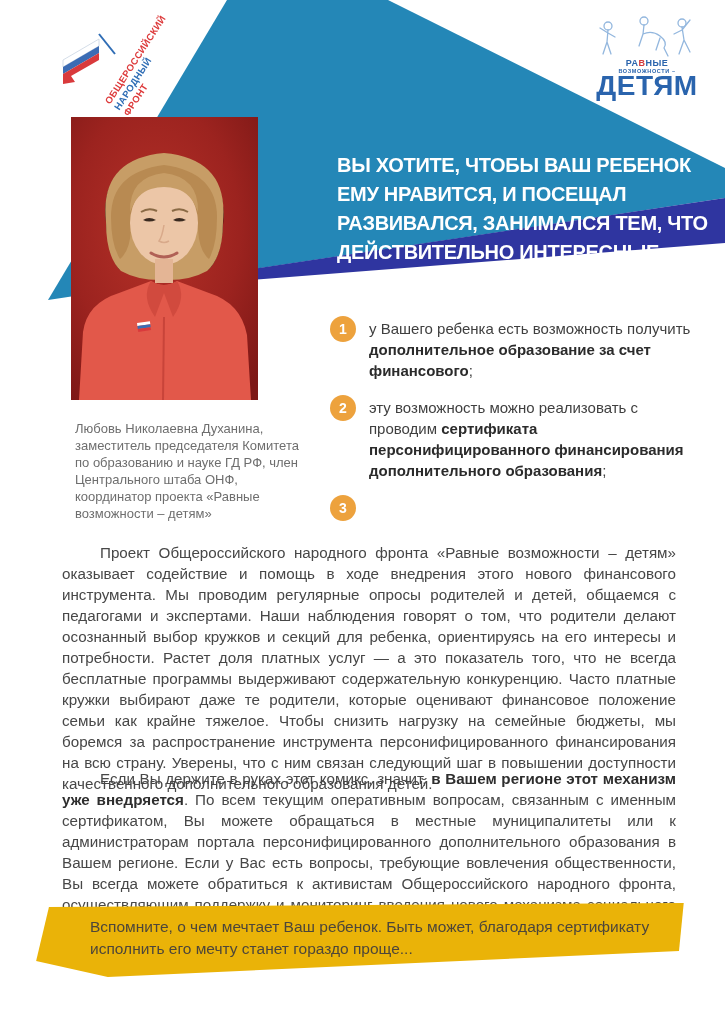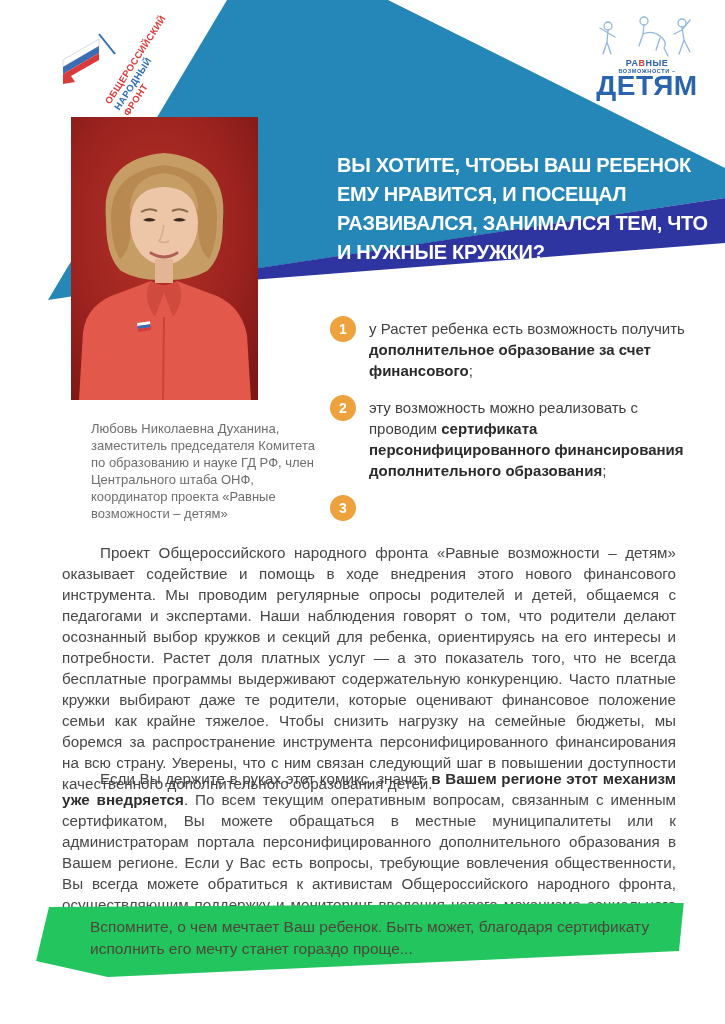--- a/index.html
+++ b/index.html
@@ -35,21 +35,21 @@
     position:absolute;left:337px;top:106px;width:372px;
     color:#ffffff;font-weight:bold;font-size:20px;line-height:29px;
     letter-spacing:-0.3px;text-transform:uppercase;margin-top:45px;
   }
 
   
   .photo{position:absolute;left:71px;top:117px;width:187px;height:283px;}
 
   .caption{
     position:absolute;left:75px;top:420px;width:238px;
-    color:#6e6e6e;font-size:13px;line-height:17px;margin-left:16px;
+    color:#6e6e6e;font-size:13px;line-height:17px;
   }
 
   .know-heading{
     position:absolute;left:337px;top:281px;width:360px;
     color:#1d1d2b;font-weight:bold;font-size:16.5px;
   }
 
   .know-list{position:absolute;left:330px;top:316px;width:368px;}
   .know-item{display:flex;align-items:flex-start;margin-bottom:14px;}
   .num-circle{
@@ -64,21 +64,21 @@
     position:absolute;left:62px;width:614px;
     color:#474747;font-size:15.2px;line-height:21px;text-align:justify;
     text-indent:38px;
   }
   .p1{top:542px;}
   .p2{top:768px;}
   .body-par b{color:#2e2e2e;}
 
   .banner{
     position:absolute;left:28px;top:898px;width:676px;height:88px;
-    background:#22c55e;
+    background:#eab308;
     clip-path:polygon(3.1% 10.2%, 97% 5.7%, 96.3% 60.2%, 11.8% 89.8%, 1.2% 71.6%);
   }
   .banner-text{
     position:absolute;left:62px;top:18px;width:596px;
     color:#4d463a;font-size:15.5px;line-height:22px;
   }
 </style>
 </head>
 <body>
 
@@ -114,20 +114,21 @@
     </svg>
     <div class="rvd-w1"><span>РА</span><span class="red">В</span><span>НЫЕ</span></div>
     <div class="rvd-w2">ВОЗМОЖНОСТИ –</div>
     <div class="rvd-w3">ДЕТЯМ</div>
   </div>
 
   <div class="headline">
     <div>ВЫ ХОТИТЕ, ЧТОБЫ ВАШ РЕБЕНОК</div>
     <div>ЕМУ НРАВИТСЯ, И ПОСЕЩАЛ</div>
     <div>РАЗВИВАЛСЯ, ЗАНИМАЛСЯ ТЕМ, ЧТО</div>
+    <div>ДЕЙСТВИТЕЛЬНО ИНТЕРЕСНЫЕ</div>
     <div>И НУЖНЫЕ КРУЖКИ?</div>
   </div>
 
   <svg class="photo" viewBox="0 0 187 283">
     <defs>
       <radialGradient id="bgR" cx="45%" cy="40%" r="75%">
         <stop offset="0%" stop-color="#b53128"></stop>
         <stop offset="60%" stop-color="#9c231f"></stop>
         <stop offset="100%" stop-color="#7d1816"></stop>
       </radialGradient>
@@ -165,21 +166,21 @@
       <rect x="0" y="6" width="13" height="3" fill="#d93a3c"></rect>
     </g>
   </svg>
 
   <div class="caption">Любовь Николаевна Духанина, заместитель председателя Комитета по образованию и науке ГД РФ, член Центрального штаба ОНФ, координатор проекта «Равные возможности – детям»</div>
 
 
   <div class="know-list">
     <div class="know-item">
       <div class="num-circle">1</div>
-      <div class="know-text"><span>у Растет ребенка есть возможность получить </span><b>дополнительное образование за счет финансового</b><span>;</span></div>
+      <div class="know-text"><span>у Вашего ребенка есть возможность получить </span><b>дополнительное образование за счет финансового</b><span>;</span></div>
     </div>
     <div class="know-item">
       <div class="num-circle">2</div>
       <div class="know-text"><span>эту возможность можно реализовать с проводим </span><b>сертификата персонифицированного финансирования дополнительного образования</b><span>;</span></div>
     </div>
     <div class="know-item">
       <div class="num-circle">3</div>
     </div>
   </div>
 

